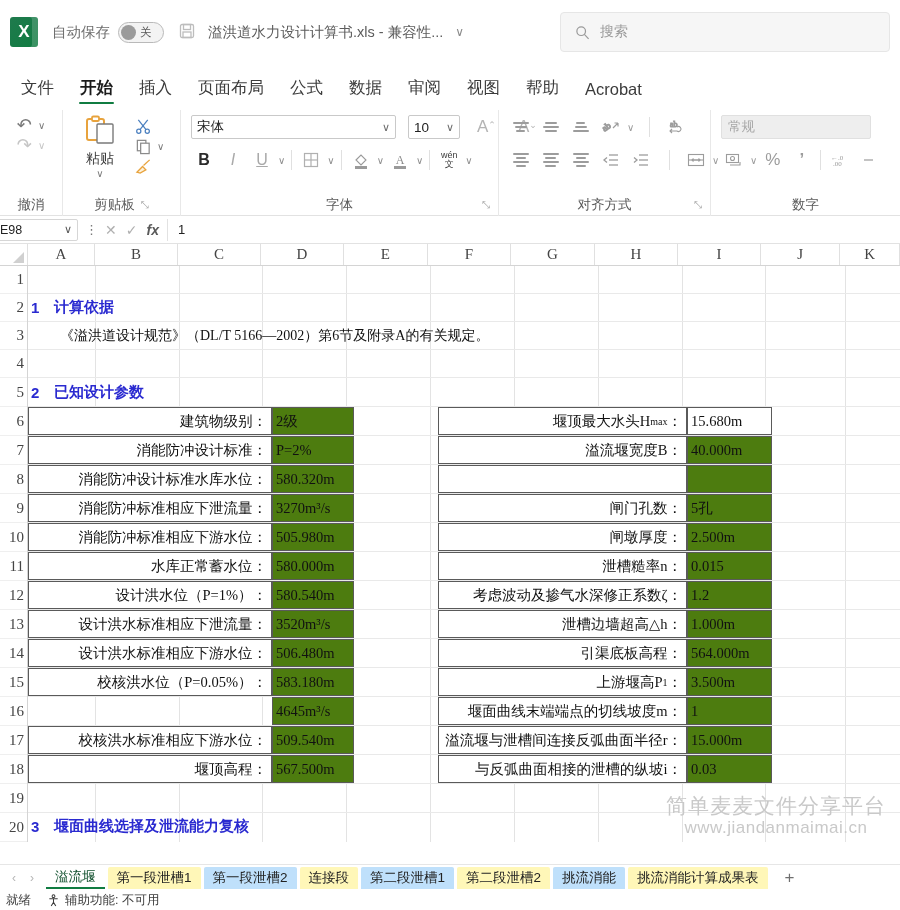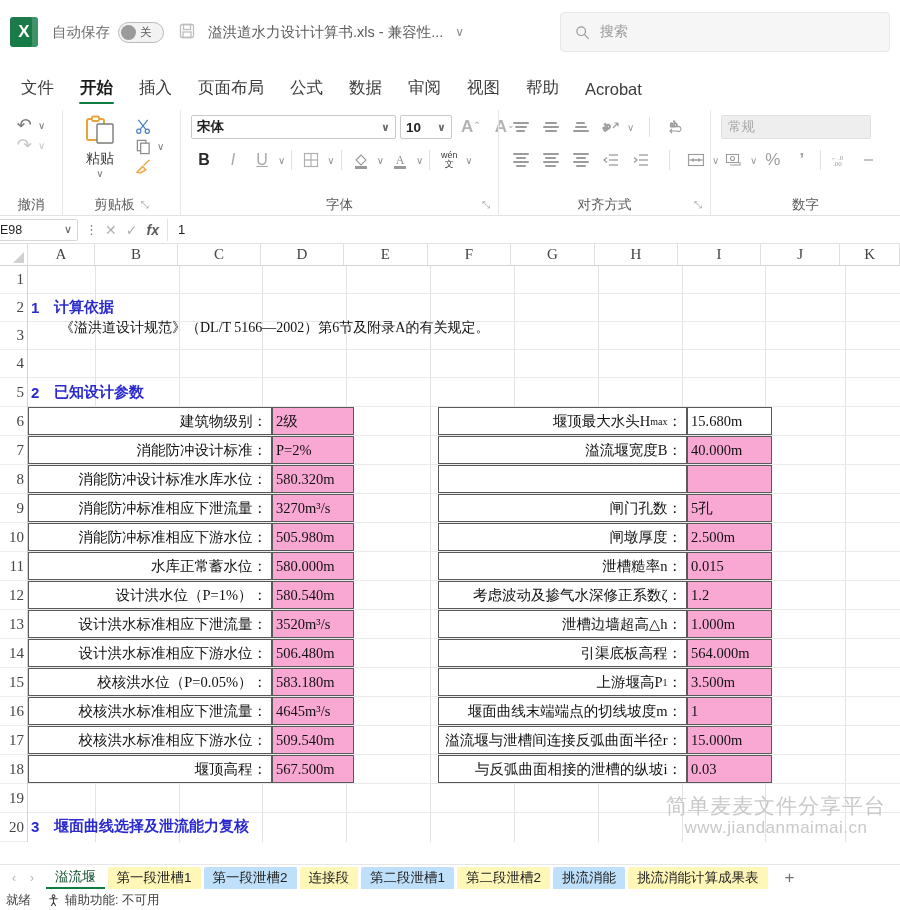--- a/index.html
+++ b/index.html
@@ -46,21 +46,21 @@
   .undo-row { display:flex; align-items:center; gap:6px; color:#7b7b7b; }
   .undo-row.dim { color:#c6c6c6; }
   .cur { font-size:18px; line-height:16px; }
   .mini { font-size:10px; }
 
   .paste-col { display:flex; flex-direction:column; align-items:center; width:62px; }
   .paste-txt { font-size:14px; color:#3b3b3b; margin-top:1px; }
   .clip-icons { display:flex; flex-direction:column; gap:3px; padding-top:3px; color:#8a8a8a; }
   .clip-icons .ir { display:flex; align-items:center; gap:5px; }
 
-  .fontrow1 { display:flex; align-items:center; gap:4px;font-weight:bold; }
+  .fontrow1 { display:flex; align-items:center; gap:12px; }
   .fontrow2 { display:flex; align-items:center; gap:3px; margin-top:9px; color:#8e8e8e; }
   .fname { width:205px; height:24px; border:1px solid #c9c9c9; border-radius:2px; background:#fff;
            display:flex; align-items:center; padding:0 5px; font-size:13.5px; color:#222; }
   .fname .cv { margin-left:auto; color:#6b6b6b; font-size:11px; }
   .fsize { width:52px; height:24px; border:1px solid #c9c9c9; border-radius:2px; background:#fff;
            display:flex; align-items:center; padding:0 5px; font-size:13.5px; color:#222; }
   .fsize .cv { margin-left:auto; color:#6b6b6b; font-size:11px; }
   .bi { width:26px; height:24px; display:flex; align-items:center; justify-content:center; font-size:16px; color:#3b3b3b; }
   .bi.g { color:#a9a9a9; }
   .sep { width:1px; height:20px; background:#e0e0e0; margin:0 3px; }
@@ -103,21 +103,21 @@
         border-bottom:1px solid #efefef; overflow:hidden; }
   .cells { position:relative; flex:1; }
   .gline-v { position:absolute; top:0; bottom:0; width:1px; background:#e3e3e3; }
   .gline-h { position:absolute; left:0; right:0; height:1px; background:#e9e9e9; }
 
   .cell { position:absolute; font-family:"Liberation Serif","DejaVu Serif",serif; font-size:14.5px;
           color:#111; display:flex; align-items:center; white-space:nowrap; }
   .cell.lbl { justify-content:flex-end; padding-right:4px; }
   .cell.val { justify-content:flex-start; padding-left:3px; }
   .boxed { border:1px solid #5a5a5a; }
-  .cy { background:#f9a8d4; }
+  .cy { background:#4d7c0f; }
   .wh { background:#ffffff; }
   .title-cell { font-family:"Liberation Sans","DejaVu Sans",sans-serif; font-weight:bold; font-size:16px;
                 color:#2a2ad0; justify-content:center; }
   .sec { font-family:"Liberation Sans","DejaVu Sans",sans-serif; font-weight:bold; font-size:15px; color:#2a2ad0; }
   .note { font-size:14px; }
   sub { font-size:10px; vertical-align:-0.25em; }
   sup { font-size:9px; vertical-align:0.45em; }
 
   .watermark { position:absolute; right:14px; bottom:26px; text-align:center; pointer-events:none;
                color:#c9c9c9; line-height:1.15; }
@@ -519,21 +519,21 @@
         <div class="gline-h" style="top:430px"></div>
         <div class="gline-h" style="top:459px"></div>
         <div class="gline-h" style="top:488px"></div>
         <div class="gline-h" style="top:517px"></div>
         <div class="gline-h" style="top:546px"></div>
 
 
         <div class="cell sec" style="left:3px;top:28px;width:22px;height:27px;">1</div>
         <div class="cell sec" style="left:26px;top:28px;width:200px;height:27px;">计算依据</div>
 
-        <div class="cell note" style="left:32px;top:48px;width:560px;height:27px;">《溢洪道设计规范》（DL/T 5166—2002）第6节及附录A的有关规定。</div>
+        <div class="cell note" style="left:32px;top:56px;width:560px;height:27px;">《溢洪道设计规范》（DL/T 5166—2002）第6节及附录A的有关规定。</div>
 
         <div class="cell sec" style="left:3px;top:113px;width:22px;height:27px;">2</div>
         <div class="cell sec" style="left:26px;top:113px;width:220px;height:27px;">已知设计参数</div>
 
         <div class="cell lbl boxed wh" style="left:0;top:141px;width:244px;height:28px;">建筑物级别：</div>
         <div class="cell val boxed cy" style="left:244px;top:141px;width:82px;height:28px;">2级</div>
         <div class="cell lbl boxed wh" style="left:0;top:170px;width:244px;height:28px;">消能防冲设计标准：</div>
         <div class="cell val boxed cy" style="left:244px;top:170px;width:82px;height:28px;">P=2%</div>
         <div class="cell lbl boxed wh" style="left:0;top:199px;width:244px;height:28px;">消能防冲设计标准水库水位：</div>
         <div class="cell val boxed cy" style="left:244px;top:199px;width:82px;height:28px;">580.320m</div>
@@ -544,21 +544,20 @@
         <div class="cell lbl boxed wh" style="left:0;top:286px;width:244px;height:28px;">水库正常蓄水位：</div>
         <div class="cell val boxed cy" style="left:244px;top:286px;width:82px;height:28px;">580.000m</div>
         <div class="cell lbl boxed wh" style="left:0;top:315px;width:244px;height:28px;">设计洪水位（P=1%）：</div>
         <div class="cell val boxed cy" style="left:244px;top:315px;width:82px;height:28px;">580.540m</div>
         <div class="cell lbl boxed wh" style="left:0;top:344px;width:244px;height:28px;">设计洪水标准相应下泄流量：</div>
         <div class="cell val boxed cy" style="left:244px;top:344px;width:82px;height:28px;">3520m³/s</div>
         <div class="cell lbl boxed wh" style="left:0;top:373px;width:244px;height:28px;">设计洪水标准相应下游水位：</div>
         <div class="cell val boxed cy" style="left:244px;top:373px;width:82px;height:28px;">506.480m</div>
         <div class="cell lbl boxed wh" style="left:0;top:402px;width:244px;height:28px;">校核洪水位（P=0.05%）：</div>
         <div class="cell val boxed cy" style="left:244px;top:402px;width:82px;height:28px;">583.180m</div>
-        <div class="cell lbl boxed wh" style="left:0;top:431px;width:244px;height:28px;">校核洪水标准相应下泄流量：</div>
         <div class="cell val boxed cy" style="left:244px;top:431px;width:82px;height:28px;">4645m³/s</div>
         <div class="cell lbl boxed wh" style="left:0;top:460px;width:244px;height:28px;">校核洪水标准相应下游水位：</div>
         <div class="cell val boxed cy" style="left:244px;top:460px;width:82px;height:28px;">509.540m</div>
         <div class="cell lbl boxed wh" style="left:0;top:489px;width:244px;height:28px;">堰顶高程：</div>
         <div class="cell val boxed cy" style="left:244px;top:489px;width:82px;height:28px;">567.500m</div>
 
         <div class="cell lbl boxed wh" style="left:410px;top:141px;width:249px;height:28px;">堰顶最大水头H<sub>max</sub>：</div>
         <div class="cell val boxed wh" style="left:659px;top:141px;width:85px;height:28px;">15.680m</div>
         <div class="cell lbl boxed wh" style="left:410px;top:170px;width:249px;height:28px;">溢流堰宽度B：</div>
         <div class="cell val boxed cy" style="left:659px;top:170px;width:85px;height:28px;">40.000m</div>

